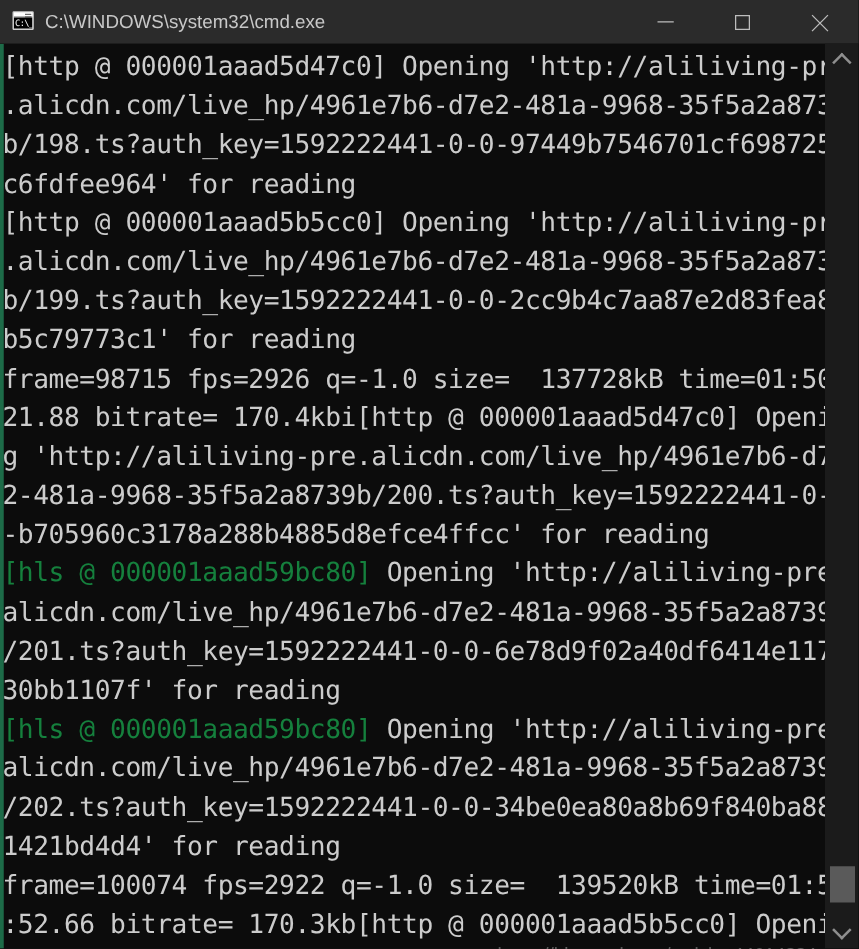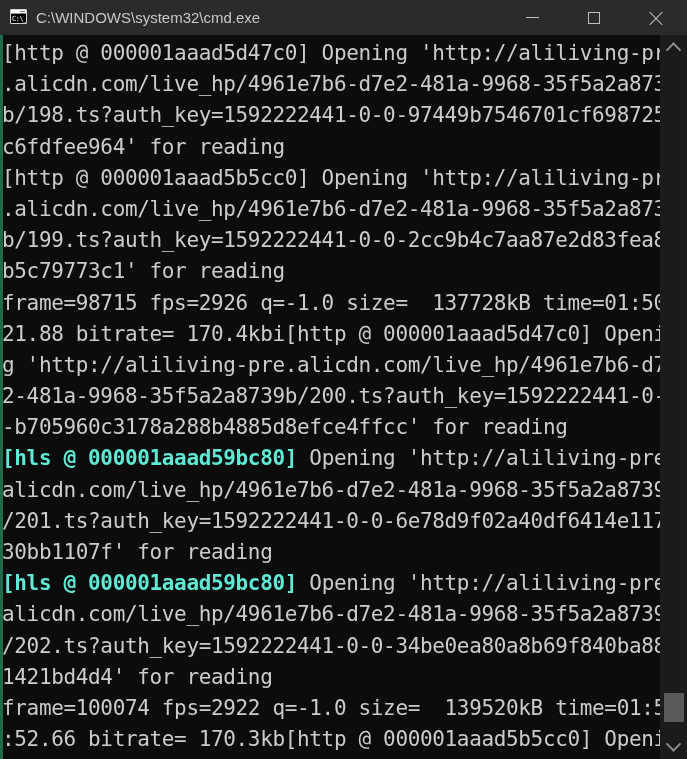--- a/index.html
+++ b/index.html
@@ -183,22 +183,21 @@
     font-size: 21px;
     line-height: 31.2px;
     letter-spacing: -0.35px;
     white-space: pre;
   }
   #term-text .ln {
     display: block;
     height: 31.2px;
   }
   .tag-hls {
-    color: #5eead4;
-    font-weight: bold;
+    color: #15803d;
   }
 
   
   #scrollbar {
     position: absolute;
     top: 0;
     right: 0;
     width: 27px;
     height: 724px;
     background: #1b1b1b;

